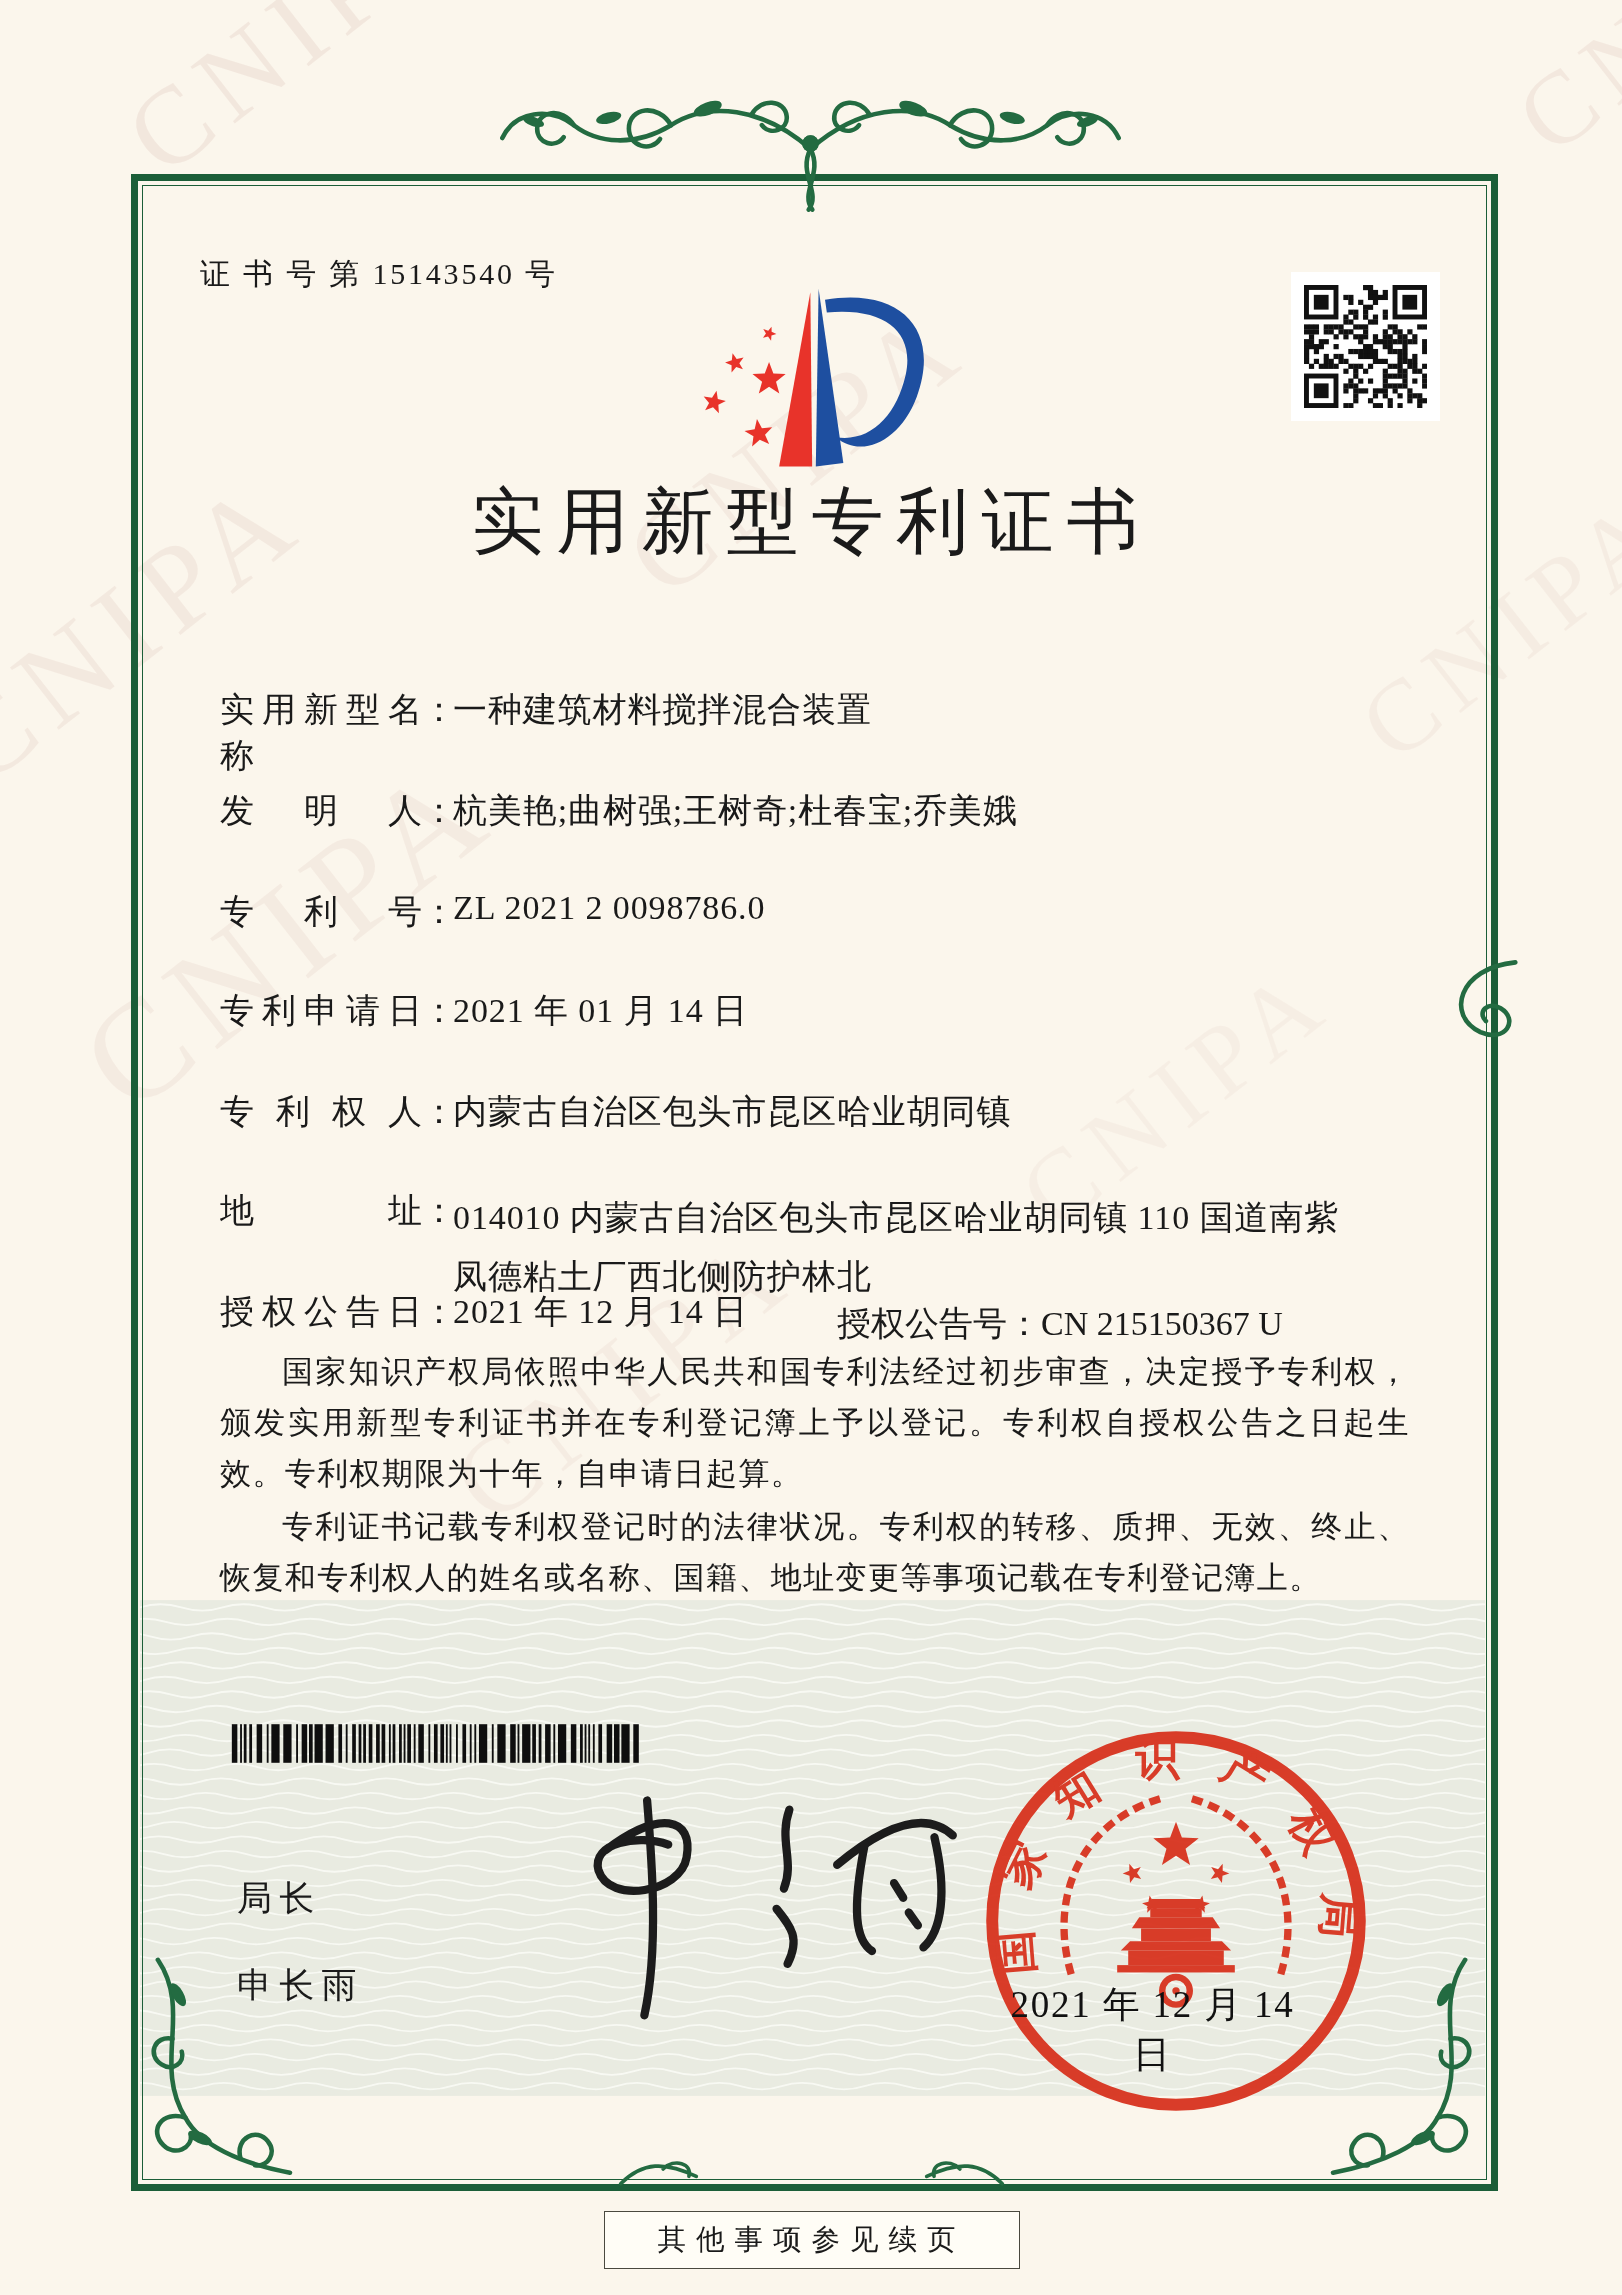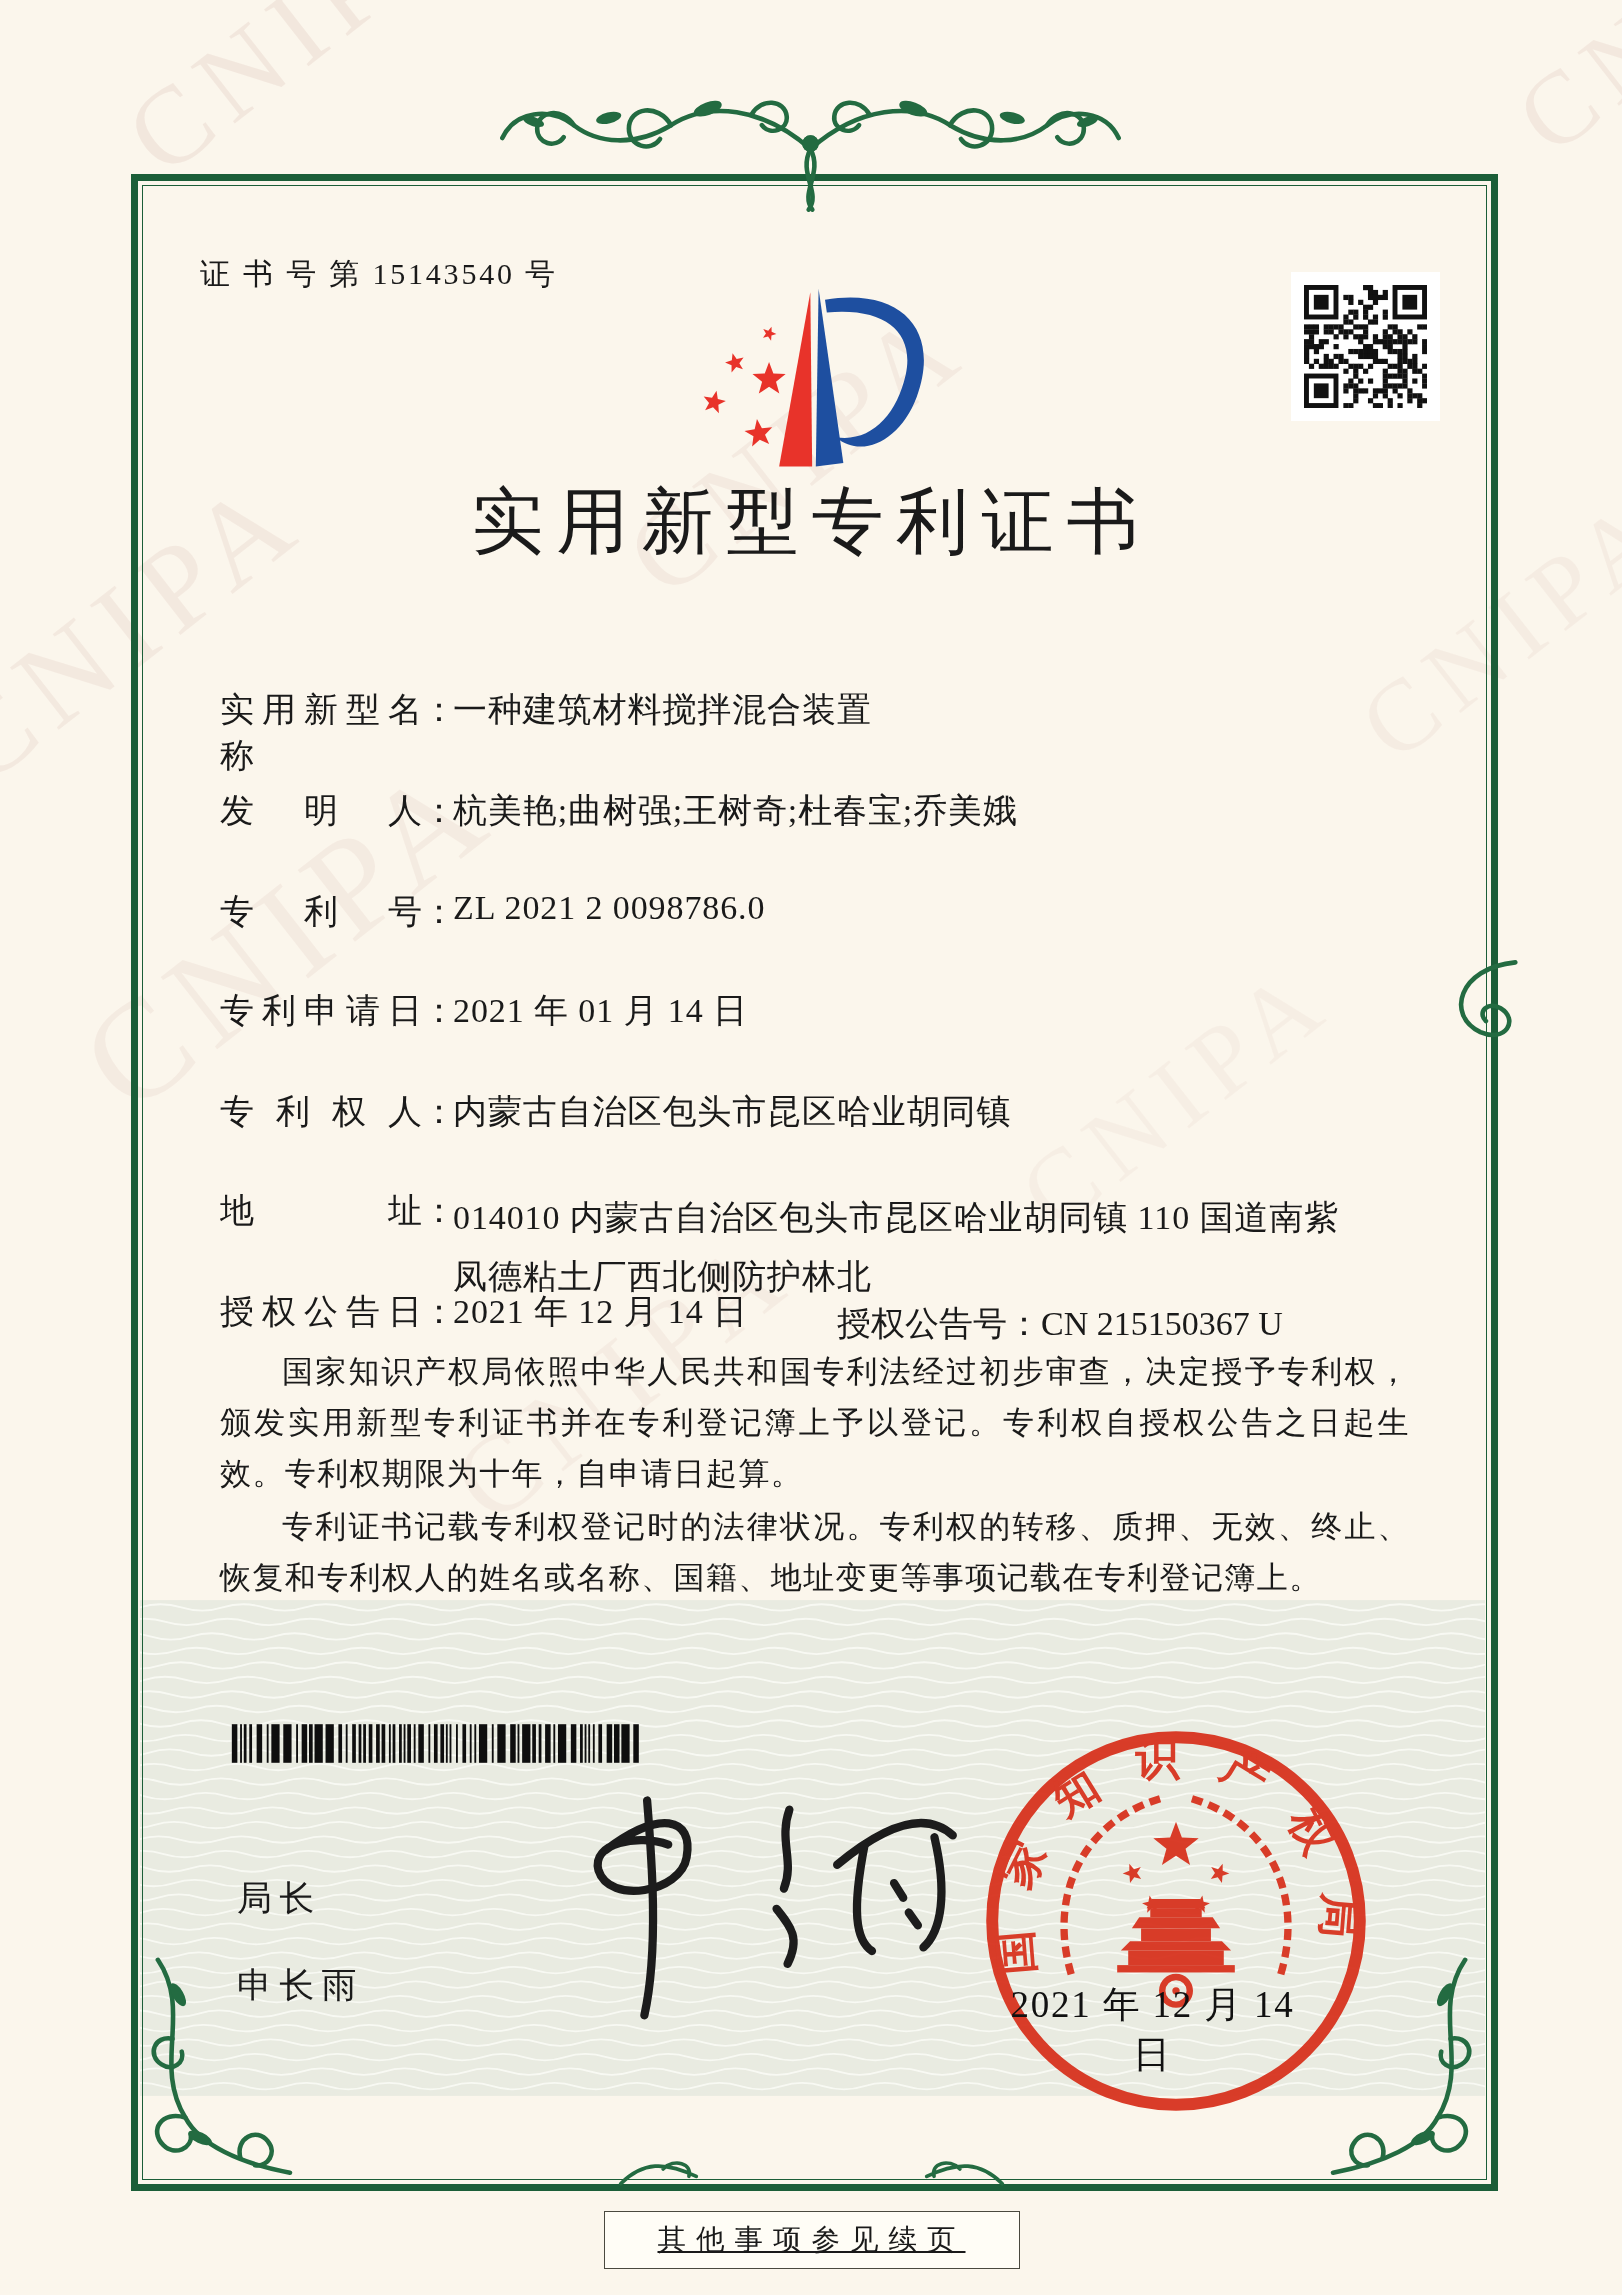--- a/index.html
+++ b/index.html
@@ -57,21 +57,21 @@
   #signature{position:absolute;left:514px;top:1793px;}
   
   #seal{position:absolute;left:983px;top:1728px;opacity:.95;}
   #seal-date{position:absolute;left:992px;top:1980px;width:321px;text-align:center;
              font-size:37px;letter-spacing:1.8px;color:#111;}
   
   #page-info{position:absolute;left:0;top:2107px;width:100%;text-align:center;
              font-size:25px;letter-spacing:3.7px;color:#2c2c2c;}
   #cont-box{position:absolute;left:50%;top:2211px;transform:translateX(-50%);
             border:1.8px solid #4a493f;background:#fffdf6;padding:9.2px 53px;
-            font-size:28.5px;letter-spacing:10px;white-space:nowrap;text-decoration:underline;}
+            font-size:28.5px;letter-spacing:10px;white-space:nowrap;}
   .orn{position:absolute;pointer-events:none;}
   svg{display:block;}
 </style>
 </head>
 <body>
 
 <div id="page">
 
   <div class="wm wm1">CNIPA</div>
   <div class="wm wm2">CNIPA</div>

